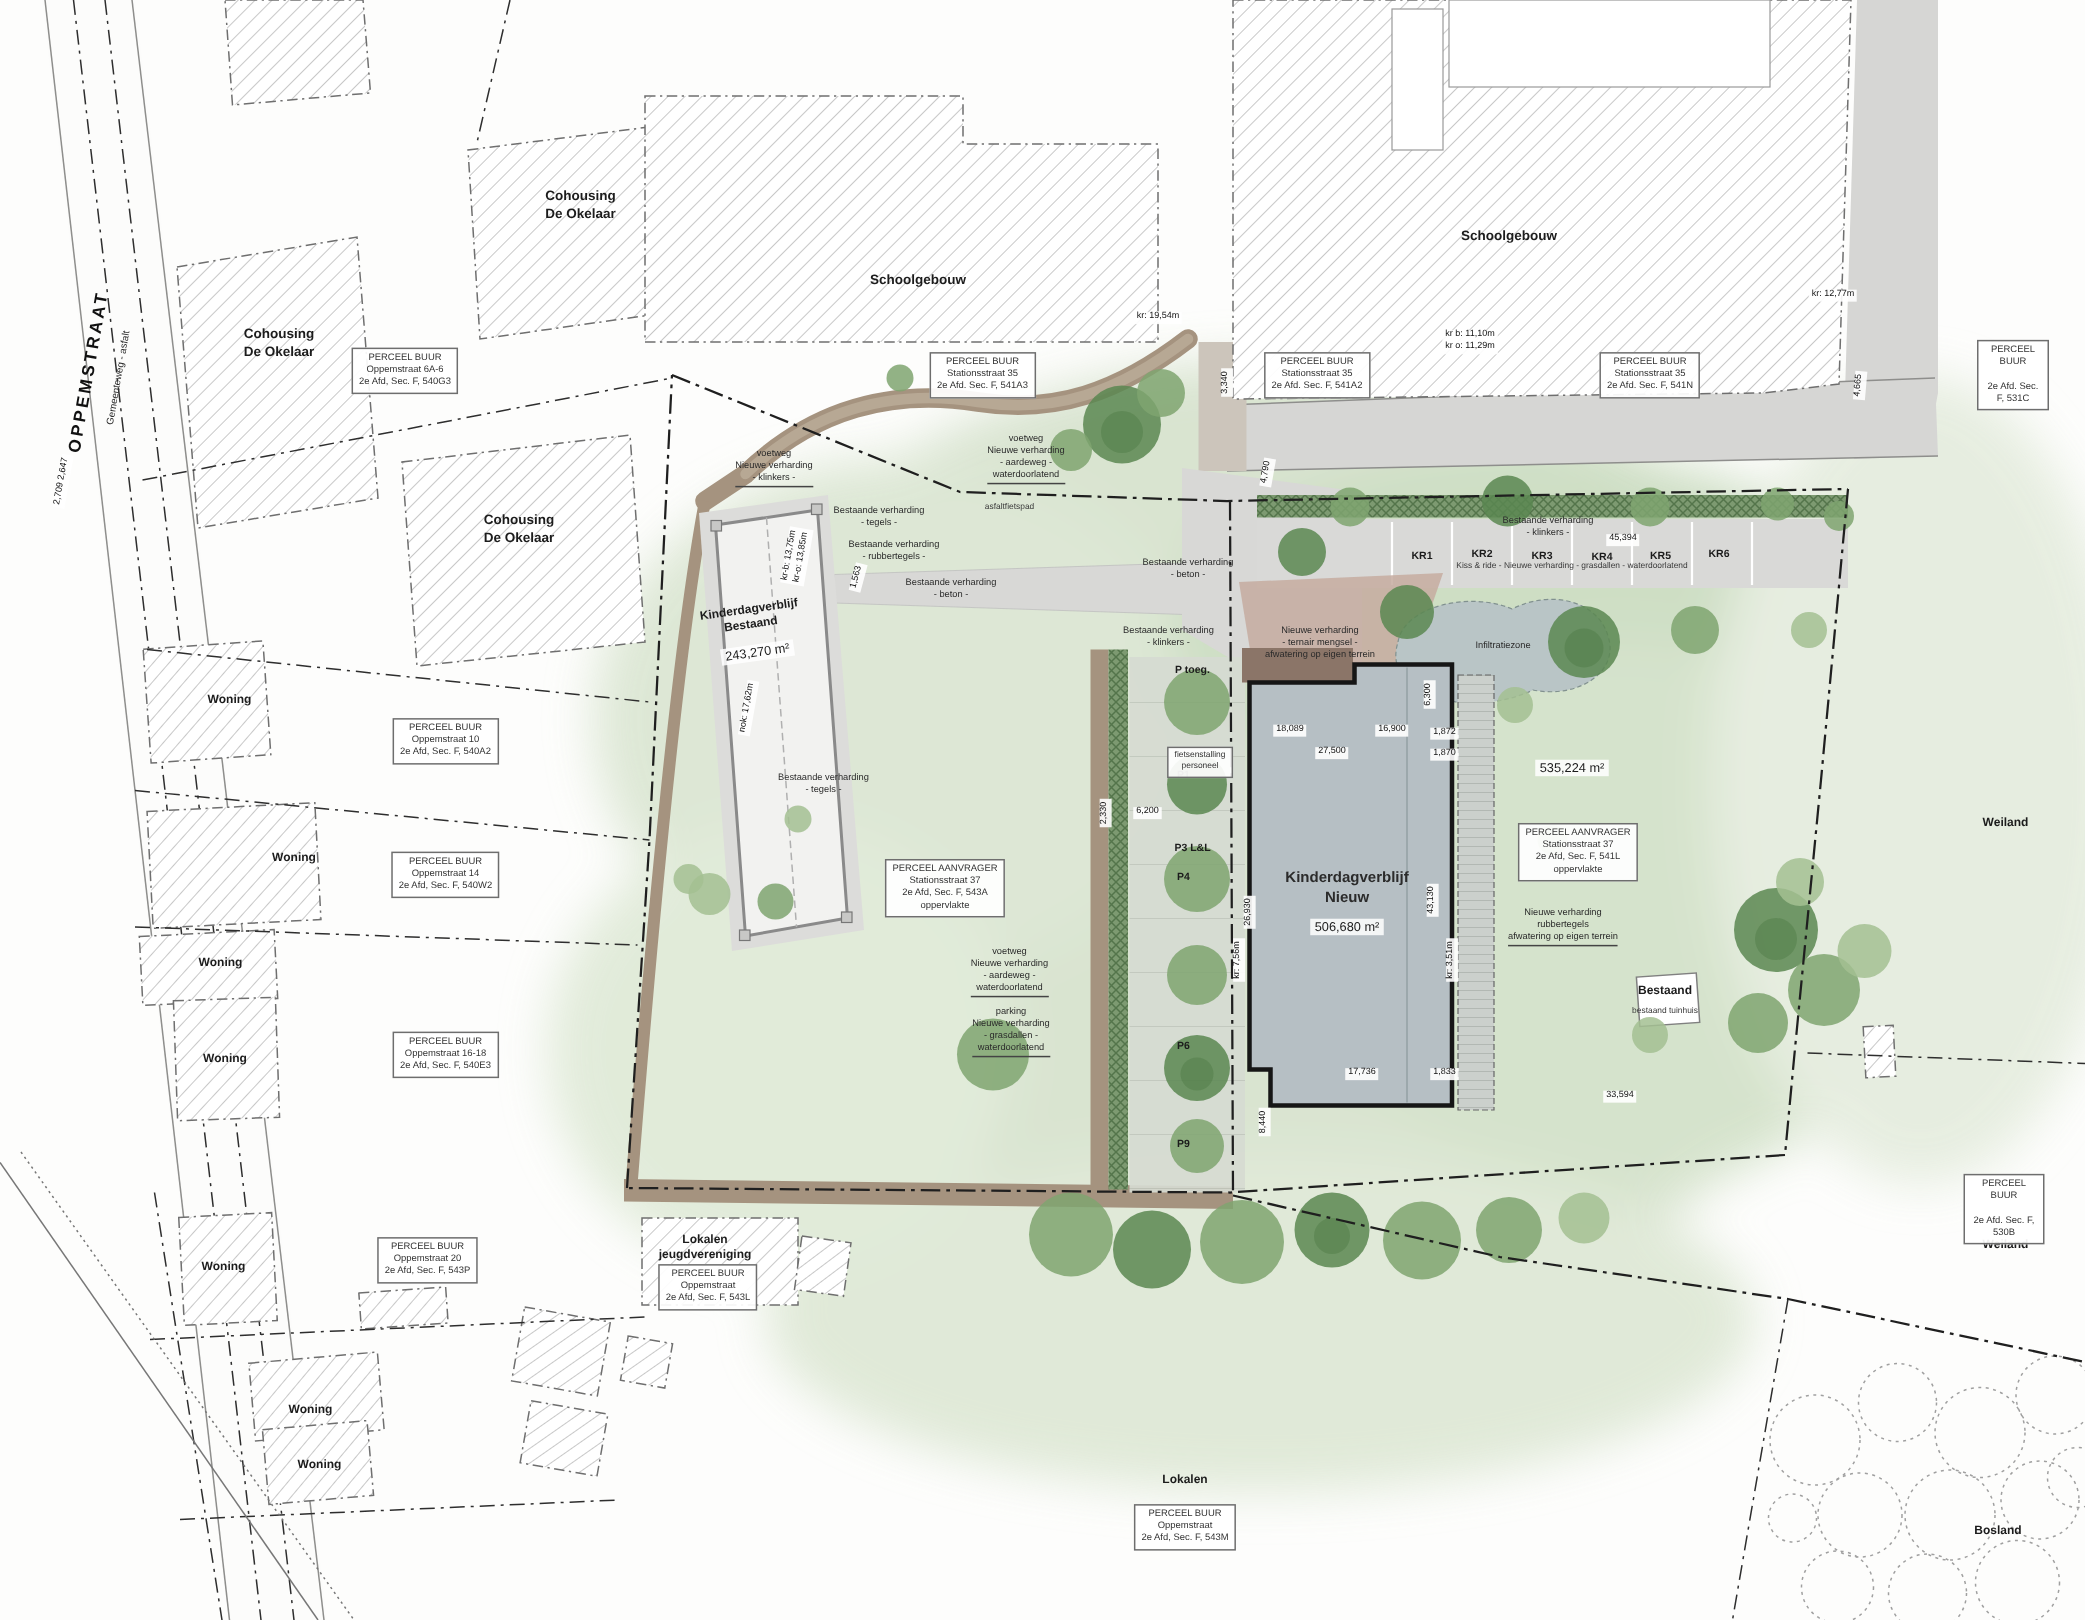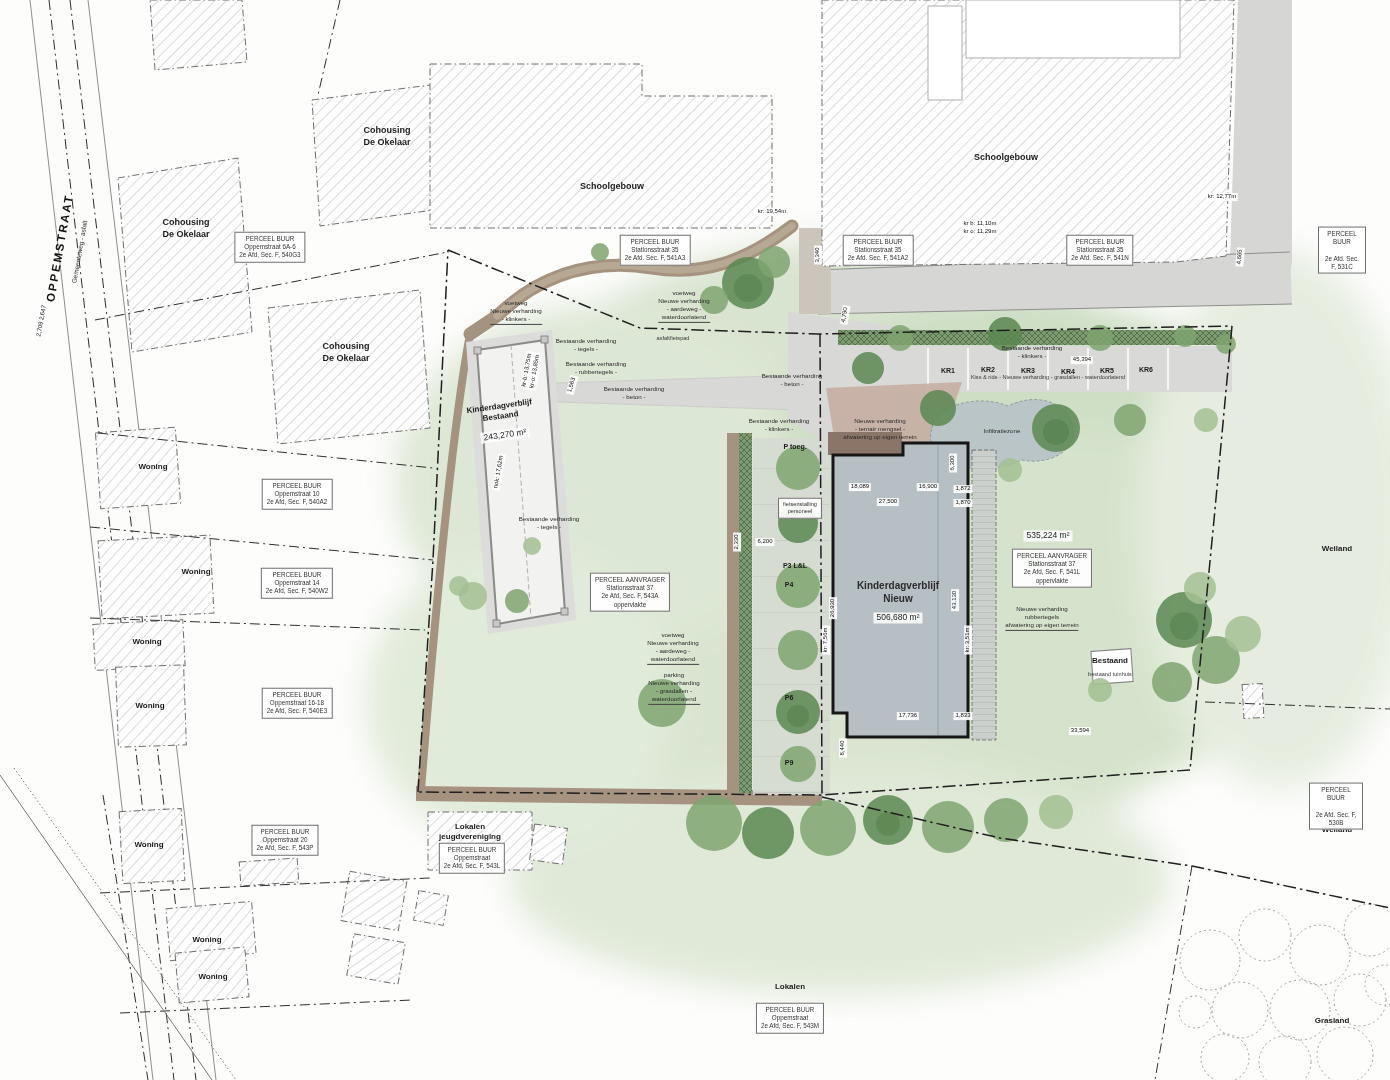--- a/index.html
+++ b/index.html
@@ -271,22 +271,22 @@
 Nieuw</div>
 <div class="lbl area chip" style="left:898px;top:618px">506,680 m²</div>
 <div class="lbl b8" style="left:1110px;top:661px">Bestaand</div>
 <div class="lbl tiny" style="left:1110px;top:675px">bestaand tuinhuis</div>
 <div class="lbl b8" style="left:470px;top:832px">Lokalen
 jeugdvereniging</div>
 
 <div class="lbl b8" style="left:1337px;top:549px">Weiland</div>
 <div class="lbl b8" style="left:1337px;top:830px">Weiland</div>
 <div class="lbl b8" style="left:790px;top:987px">Lokalen</div>
-<div class="lbl b8" style="left:1332px;top:1021px">Grasland</div>
-<div class="lbl area chip" style="left:1048px;top:536px">535,224 m²</div>
+<div class="lbl b8" style="left:1332px;top:1021px">Bosland</div>
+<div class="lbl area chip" style="left:1048px;top:512px">535,224 m²</div>
 
 <div class="lbl bx" style="left:270px;top:247px">PERCEEL BUUR
 Oppemstraat 6A-6
 2e Afd, Sec. F, 540G3</div>
 <div class="lbl bx" style="left:655px;top:250px">PERCEEL BUUR
 Stationsstraat 35
 2e Afd. Sec. F, 541A3</div>
 <div class="lbl bx" style="left:878px;top:250px">PERCEEL BUUR
 Stationsstraat 35
 2e Afd. Sec. F, 541A2</div>

